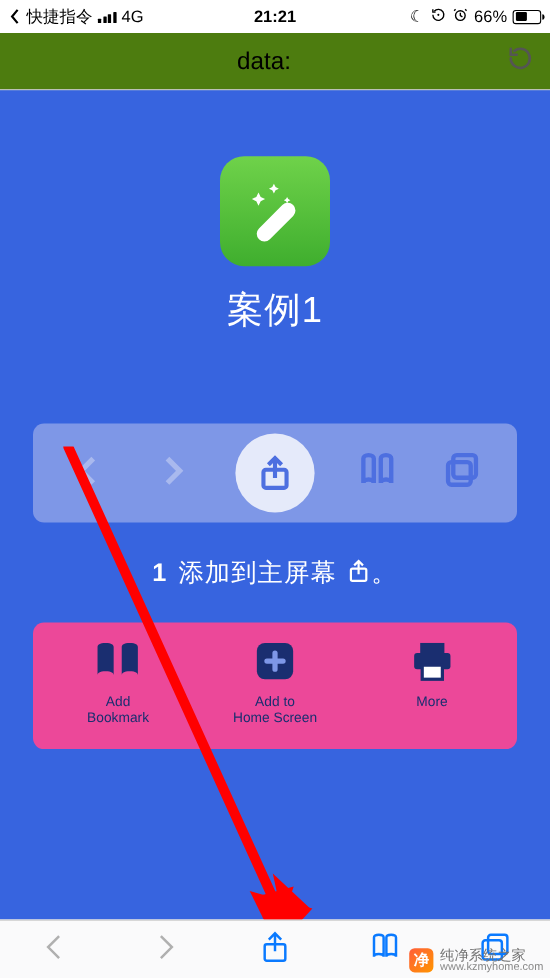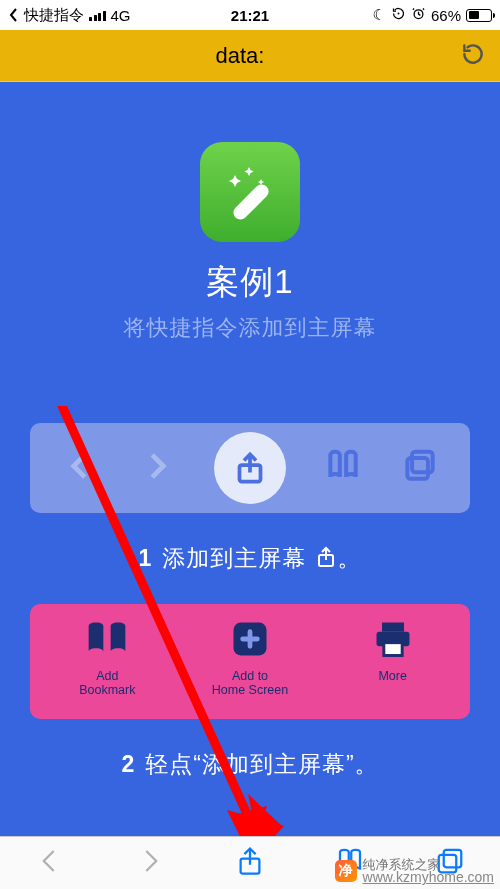--- a/index.html
+++ b/index.html
@@ -12,21 +12,21 @@
   .status .center { position: absolute; left: 50%; transform: translateX(-50%); font-weight: 600; }
   .sig { display: inline-flex; align-items: flex-end; gap: 1.5px; height: 12px; }
   .sig i { width: 3px; background: #000; display: inline-block; border-radius: .5px; }
   .sig i:nth-child(1){height:4px} .sig i:nth-child(2){height:6px} .sig i:nth-child(3){height:8px} .sig i:nth-child(4){height:10px}
   .batt { display: inline-flex; align-items: center; }
   .batt .b { width: 26px; height: 13px; border: 1.4px solid #000; border-radius: 3px; position: relative; }
   .batt .b::after { content: ""; position: absolute; right: -4px; top: 3px; width: 2.5px; height: 5px; background: #000; border-radius: 0 2px 2px 0; }
   .batt .f { position: absolute; left: 1.5px; top: 1.5px; bottom: 1.5px; background: #000; border-radius: 1px; }
 
   
-  .addr { position: absolute; top: 30px; left: 0; right: 0; height: 52px; display: flex; align-items: center; padding: 0 14px 0 20px; border-bottom: 1px solid #c8c8c8; background: #eab308; }
+  .addr { position: absolute; top: 30px; left: 0; right: 0; height: 52px; display: flex; align-items: center; padding: 0 14px 0 20px; border-bottom: 1px solid #c8c8c8; background: #4d7c0f; }
   .addr .url { flex: 1; text-align: center; font-size: 22px; color: #000; }
   .addr .reload svg { width: 26px; height: 26px; }
 
   
   .content { position: absolute; top: 82px; left: 0; right: 0; bottom: 53px; background: #3764df; color: #fff; padding: 0 30px; overflow: hidden; }
   .appicon { width: 100px; height: 100px; border-radius: 22px; background: linear-gradient(180deg,#6fd24a,#3fae2e); margin: 60px auto 18px; position: relative; }
   .appicon svg { position: absolute; inset: 0; margin: auto; }
   .title { text-align: center; font-size: 33px; font-weight: 400; letter-spacing: 1px; }
   .subtitle { text-align: center; font-size: 22px; color: #9bb4f0; margin-top: 8px; letter-spacing: 1px; }
 
@@ -53,21 +53,21 @@
   .toolbar svg { width: 30px; height: 30px; stroke: #0a7aff; fill: none; stroke-width: 1.8; }
   .toolbar .dis svg { stroke: #b0b0b0; }
 
   
   .arrow { position: absolute; pointer-events: none; }
 
   
   .wm { position: absolute; right: 6px; bottom: 4px; display: flex; align-items: center; gap: 6px; font-size: 13px; color: #444; }
   .wm .logo { width: 22px; height: 22px; border-radius: 5px; background: linear-gradient(135deg,#ff5e3a,#ff9500); display: flex; align-items: center; justify-content: center; color: #fff; font-size: 14px; font-weight: bold;}
   .wm .t1 { color: #737373; font-weight: 500; }
-  .wm .t2 { color: #888; font-size: 14px; margin-top:-1px;text-decoration:underline;}
+  .wm .t2 { color: #888; font-size: 10px; margin-top:-1px;}
   .wm .tx { display:flex; flex-direction:column; line-height:1.05;}
 </style>
 </head>
 <body>
 
 <div class="screen">
 
   <div class="status">
     <div class="left">
       <svg width="11" height="16" viewBox="0 0 11 16">
@@ -120,21 +120,20 @@
   <div class="content">
     <div class="appicon">
       <svg width="70" height="70" viewBox="0 0 70 70">
         <rect x="14" y="38" width="44" height="14" rx="7" transform="rotate(-45 36 45)" fill="#fff"></rect>
         <path d="M20 18 l2 4 l4 2 l-4 2 l-2 4 l-2 -4 l-4 -2 l4 -2 z" fill="#fff"></path>
         <path d="M34 10 l1.5 3 l3 1.5 l-3 1.5 l-1.5 3 l-1.5 -3 l-3 -1.5 l3 -1.5 z" fill="#fff"></path>
         <path d="M46 22 l1 2 l2 1 l-2 1 l-1 2 l-1 -2 l-2 -1 l2 -1 z" fill="#fff"></path>
       </svg>
     </div>
     <div class="title">案例1</div>
-    <div class="subtitle">将快捷指令添加到主屏幕</div>
 
     <div class="demo1">
       <span class="nav"><svg viewBox="0 0 24 24">
             <path d="M15 5l-7 7 7 7"></path>
           </svg></span>
       <span class="nav"><svg viewBox="0 0 24 24">
             <path d="M9 5l7 7-7 7"></path>
           </svg></span>
       <span class="circle">
         <svg viewBox="0 0 24 24">
@@ -184,23 +183,20 @@
             <svg viewBox="0 0 24 24">
               <rect x="6" y="3" width="12" height="5" fill="#1a2e70"></rect>
               <rect x="3" y="8" width="18" height="8" rx="1.5" fill="#1a2e70"></rect>
               <rect x="7" y="14" width="10" height="7" fill="#fff" stroke="#1a2e70" stroke-width="1.6"></rect>
             </svg>
           </div>
         <div class="lab">More</div>
       </div>
     </div>
 
-    <div class="step">
-      <span class="n">2</span><span>轻点“添加到主屏幕”。</span>
-    </div>
   </div>
 
   <svg class="arrow" style="left:52px; top:406px;" width="240" height="470" viewBox="0 0 240 470">
     <path d="M10 0 L205 430" stroke="#ff0000" stroke-width="9" stroke-linecap="round"></path>
     <path d="M205 430 L178 410 L215 400 Z M205 430 L196 388 L230 420 Z" fill="#ff0000"></path>
     <path d="M175 404 L232 420 L200 455 Z" fill="#ff0000"></path>
   </svg>
 
   <div class="toolbar">
     <span class="dis"><svg viewBox="0 0 24 24">

